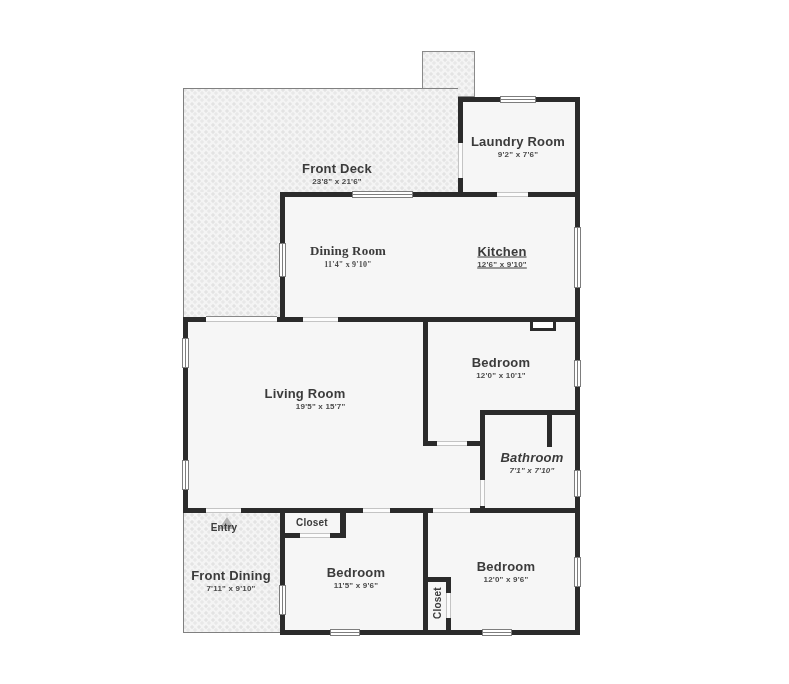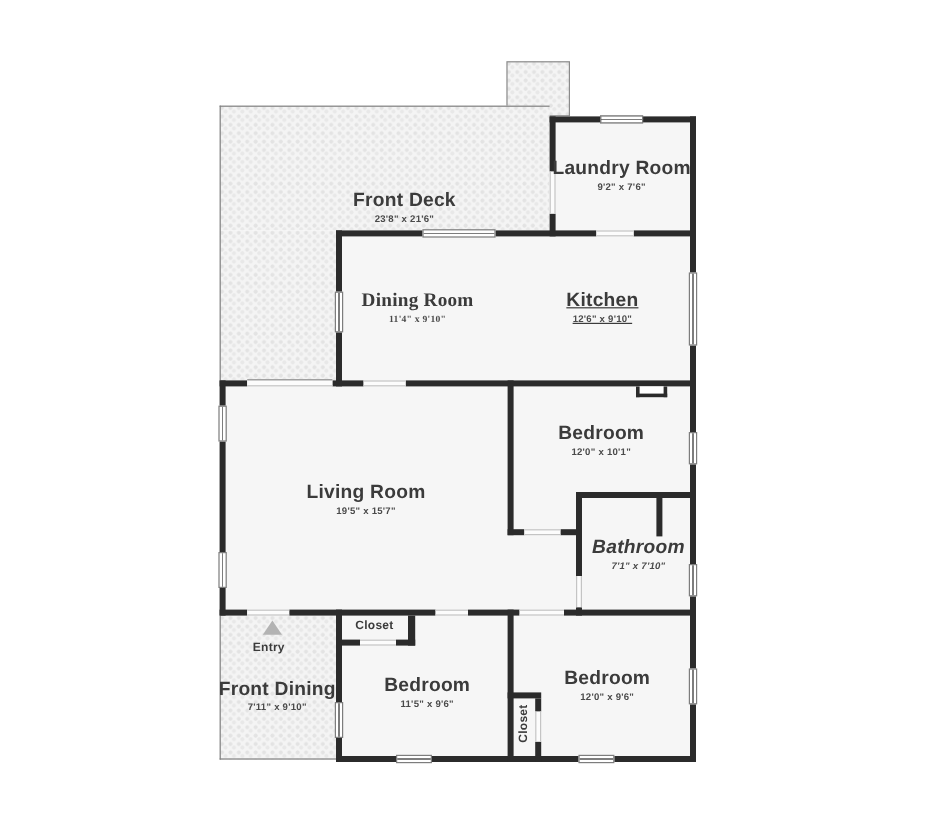--- a/index.html
+++ b/index.html
@@ -27,21 +27,21 @@
   
   .open{position:absolute;box-sizing:border-box;background:#fcfcfc;}
   .open.h{border-top:1px solid #c4c4c4;border-bottom:1px solid #c4c4c4;}
   .open.v{border-left:1px solid #c4c4c4;border-right:1px solid #c4c4c4;}
   .open.decksill{border-top:1px solid #8a8a8a;}
   
   .flue{position:absolute;box-sizing:border-box;background:#ffffff;
         border:3px solid #2b2b2b;border-top:none;}
   
   .lbl{position:absolute;transform:translate(-50%,-50%);text-align:center;white-space:nowrap;color:#3b3b3b;}
-  .lbl .nm{display:block;font-size:16px;font-weight:700;letter-spacing:.2px;}
+  .lbl .nm{display:block;font-size:13px;font-weight:700;letter-spacing:.2px;}
   .lbl .dm{display:block;font-size:8px;font-weight:700;color:#4a4a4a;margin-top:1px;letter-spacing:.2px;}
   .lbl.small .nm{font-size:10px;}
   .lbl.rot{transform:translate(-50%,-50%) rotate(-90deg);}
   .arrow-up{position:absolute;width:0;height:0;
     border-left:8px solid transparent;border-right:8px solid transparent;
     border-bottom:12px solid #b3b3b3;}
 </style>
 </head>
 <body>
 
@@ -144,36 +144,36 @@
     <span class="dm">9'2" x 7'6"</span>
   </div>
   <div class="lbl" style="left:348px;top:256px;font-family:Liberation Serif, serif;">
     <span class="nm">Dining Room</span>
     <span class="dm">11'4" x 9'10"</span>
   </div>
   <div class="lbl" style="left:502px;top:256px;text-decoration:underline;">
     <span class="nm">Kitchen</span>
     <span class="dm">12'6" x 9'10"</span>
   </div>
-  <div class="lbl" style="left:305px;top:416px;">
+  <div class="lbl" style="left:305px;top:398px;text-align:right;">
     <span class="nm">Living Room</span>
     <span class="dm">19'5" x 15'7"</span>
   </div>
   <div class="lbl" style="left:501px;top:367px;">
     <span class="nm">Bedroom</span>
     <span class="dm">12'0" x 10'1"</span>
   </div>
   <div class="lbl" style="left:532px;top:462px;font-style:italic;">
     <span class="nm">Bathroom</span>
     <span class="dm">7'1" x 7'10"</span>
   </div>
   <div class="lbl small" style="left:312px;top:522px;">
     <span class="nm">Closet</span>
   </div>
-  <div class="lbl small" style="left:224px;top:540px;">
+  <div class="lbl small" style="left:224px;top:527px;">
     <span class="nm">Entry</span>
   </div>
   <div class="lbl" style="left:231px;top:580px;">
     <span class="nm">Front Dining</span>
     <span class="dm">7'11" x 9'10"</span>
   </div>
   <div class="lbl" style="left:356px;top:577px;">
     <span class="nm">Bedroom</span>
     <span class="dm">11'5" x 9'6"</span>
   </div>

